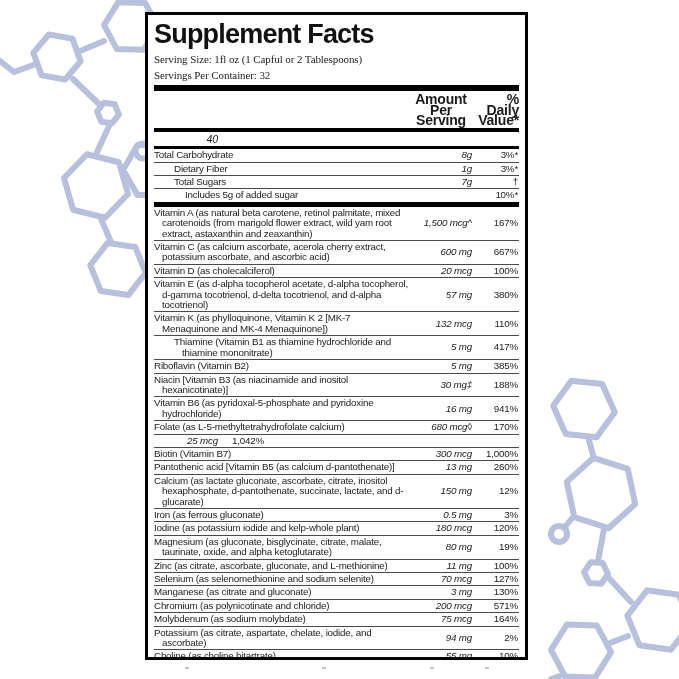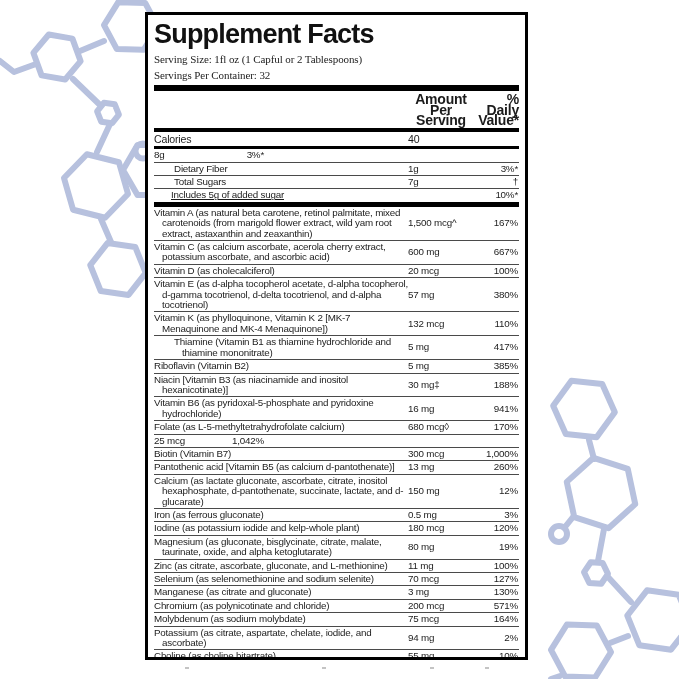--- a/index.html
+++ b/index.html
@@ -21,22 +21,22 @@
   .b3{height:3px;}
   .b5{height:5px;}
   .hdr{display:flex;padding:3px 0 2px 0;}
   .hspacer{flex:1;}
   .hcol{font-weight:bold;font-size:14px;line-height:10.6px;text-align:center;letter-spacing:-0.2px;}
   .hcol.amt{width:64px;}
   .hcol.dv{width:46px;text-align:right;}
   .row{display:flex;align-items:center;padding:1px 0;font-size:9.8px;line-height:10.4px;letter-spacing:-0.2px;}
   .row .name{flex:1;text-indent:-8px;padding-left:8px;}
   .row .name.ind1{margin-left:20px;}
-  .row .name.ind2{margin-left:17px;text-decoration:underline;}
-  .row .amt{width:64px;text-align:left;flex:none;}
+  .row .name.ind2{margin-left:31px;}
+  .row .amt{width:64px;text-align:right;flex:none;font-style:italic;}
   .row .dv{width:46px;text-align:right;flex:none;padding-right:1px;}
   .calrow{font-size:10.6px;padding:2px 0;}
   .carbs .row + .row{border-top:1px solid #4a4a4a;}
   .nutrients{display:flex;flex-direction:column;}
   .nutrients .row + .row{border-top:1px solid #4a4a4a;}
   .crop-marks span{position:absolute;width:4px;height:2px;background:#c4c4c4;top:667px;display:block;}
 </style>
 </head>
 <body>
 
@@ -89,29 +89,29 @@
     </div>
     <div class="hcol dv">
       <div>% Daily</div>
       <div>Value*</div>
     </div>
   </div>
 
   <div class="bar b4"></div>
 
   <div class="row calrow">
-    <div class="name">Calories</div>
     <div class="amt">40</div>
     <div class="dv"></div>
   </div>
 
   <div class="bar b3"></div>
 
   <div class="carbs">
       <div class="row">
+        <div class="name ind0">Total Carbohydrate</div>
         <div class="amt">8g</div>
         <div class="dv">3%*</div>
       </div>
       <div class="row">
         <div class="name ind1">Dietary Fiber</div>
         <div class="amt">1g</div>
         <div class="dv">3%*</div>
       </div>
       <div class="row">
         <div class="name ind1">Total Sugars</div>

